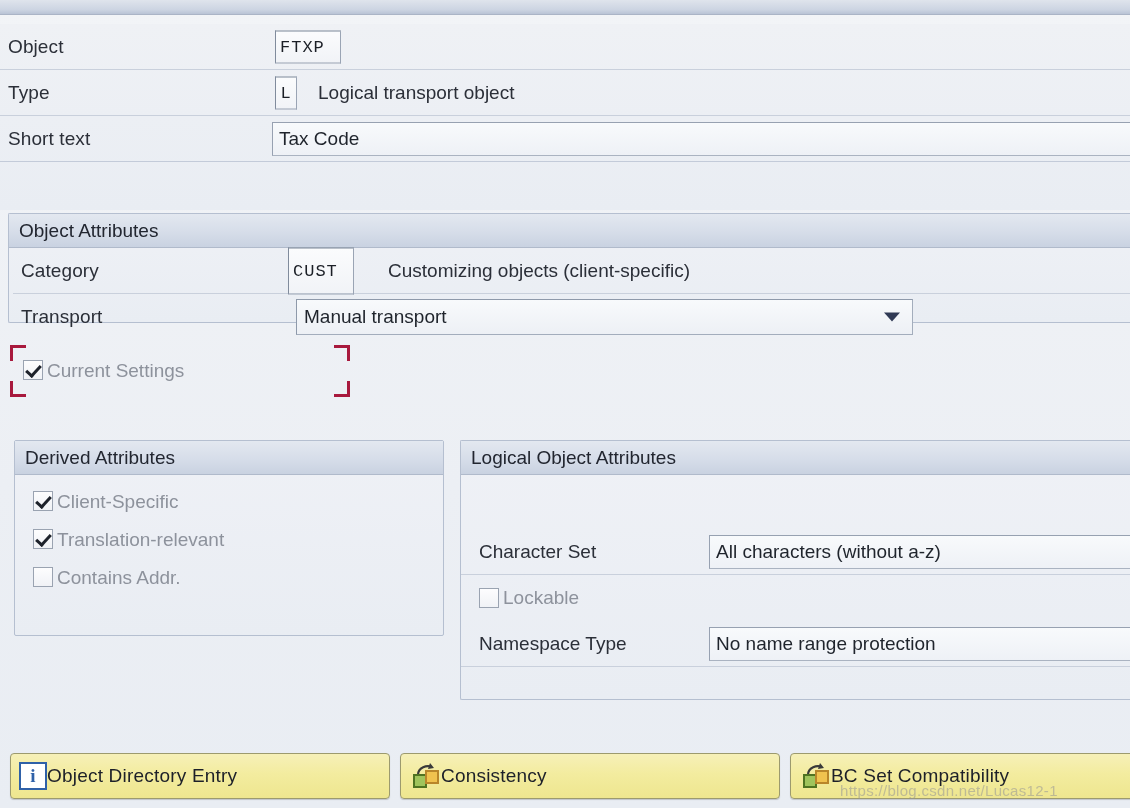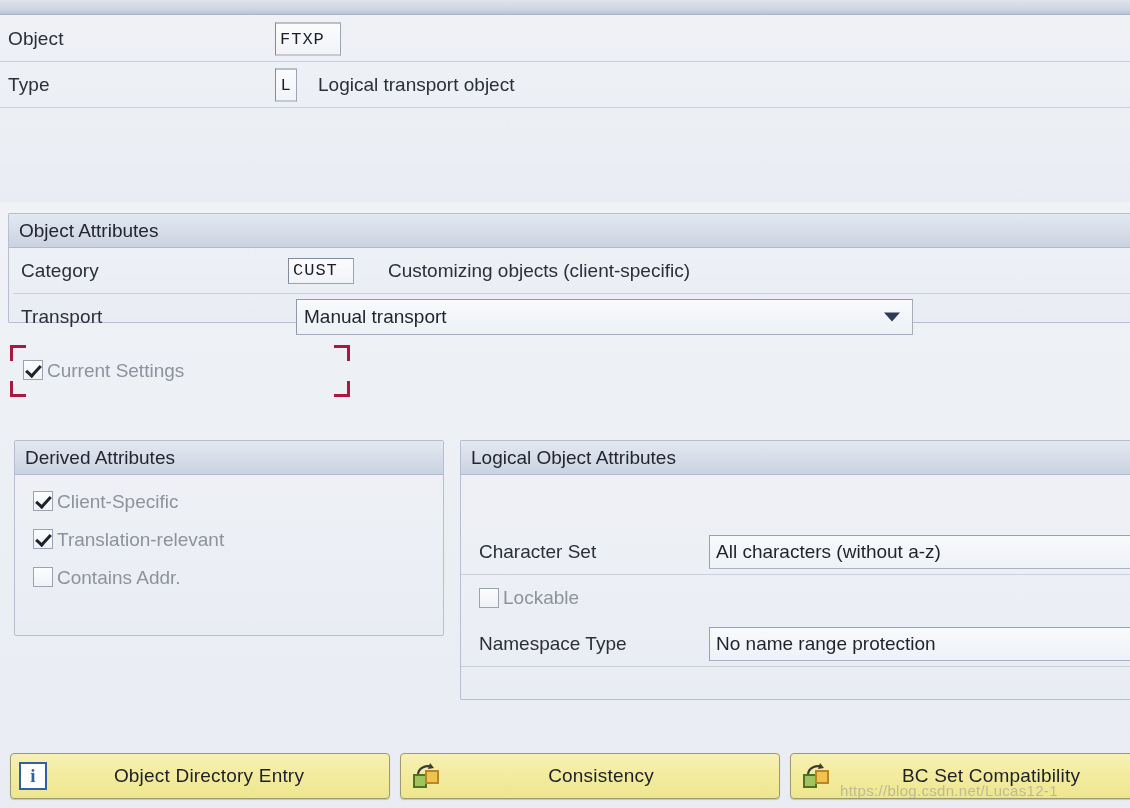--- a/index.html
+++ b/index.html
@@ -28,21 +28,21 @@
     position: absolute;
     left: 0; top: 0;
     width: 1130px; height: 14px;
     background: linear-gradient(180deg,#dfe4ec 0%, #ccd4e2 70%, #b9c3d5 100%);
     border-bottom: 1px solid #aab4c6;
   }
 
   
   .hdr {
     position: absolute;
-    left: 0; top: 16px;
+    left: 0; top: 24px;
     width: 1130px;
     height: 186px;
     background: linear-gradient(180deg,#eff1f5 0%,#e9edf3 100%);
   }
   .row {
     position: absolute;
     left: 0;
     width: 1130px;
     height: 46px;
     border-bottom: 1px solid #c9d0dc;
@@ -75,21 +75,21 @@
     font-family: "Liberation Mono", monospace;
     font-size: 17px;
     color: #1b1f26;
     display: flex;
     align-items: center;
     padding: 0 4px;
     letter-spacing: 1px;
   }
   .infield.obj  { left: 275px; width: 66px; height: 33px; }
   .infield.type { left: 275px; width: 22px; height: 33px; justify-content:center; padding:0;}
-  .infield.cat  { left: 275px; width: 66px; height: 26px; }
+  .infield.cat  { left: 275px; width: 66px; height: 47px; }
 
   .sidetext {
     position: absolute;
     top: 50%;
     transform: translateY(-50%);
     font-size: 19px;
     color: #2b2f38;
     white-space: nowrap;
   }
   .sidetext.type { left: 318px; }
@@ -316,21 +316,20 @@
     background: linear-gradient(180deg,#f6f0b8 0%,#f3ec9f 45%,#eee68f 100%);
     border: 1px solid #9c9a6e;
     border-radius: 4px;
     box-sizing: border-box;
     display: flex;
     align-items: center;
     box-shadow: 0 1px 1px rgba(0,0,0,.18);
   }
   .sapbtn .btn-label {
     flex: 1;
-    text-align: center;
     font-size: 19px;
     color: #1d2029;
     white-space: nowrap;
     letter-spacing: .2px;
     padding-right: 18px;
   }
   #btn-object-directory { left: 10px; width: 380px; }
   #btn-consistency      { left: 400px; width: 380px; }
   #btn-bc-set           { left: 790px; width: 380px; }
 
@@ -379,20 +378,24 @@
       <span class="lbl">Object</span>
       <span class="infield obj">FTXP</span>
     </div>
 
     <div class="row r2">
       <span class="lbl">Type</span>
       <span class="infield type">L</span>
       <span class="sidetext type">Logical transport object</span>
     </div>
 
+    <div class="row r3">
+      <span class="lbl">Short text</span>
+      <span class="textfield shorttext">Tax Code</span>
+    </div>
 
   </div>
 
   <div class="panel" id="objattr-panel">
     <div class="panel-hd">Object Attributes</div>
 
     <div class="attr-row a1">
       <span class="lbl">Category</span>
       <span class="infield cat">CUST</span>
       <span class="sidetext cat">Customizing objects (client-specific)</span>

